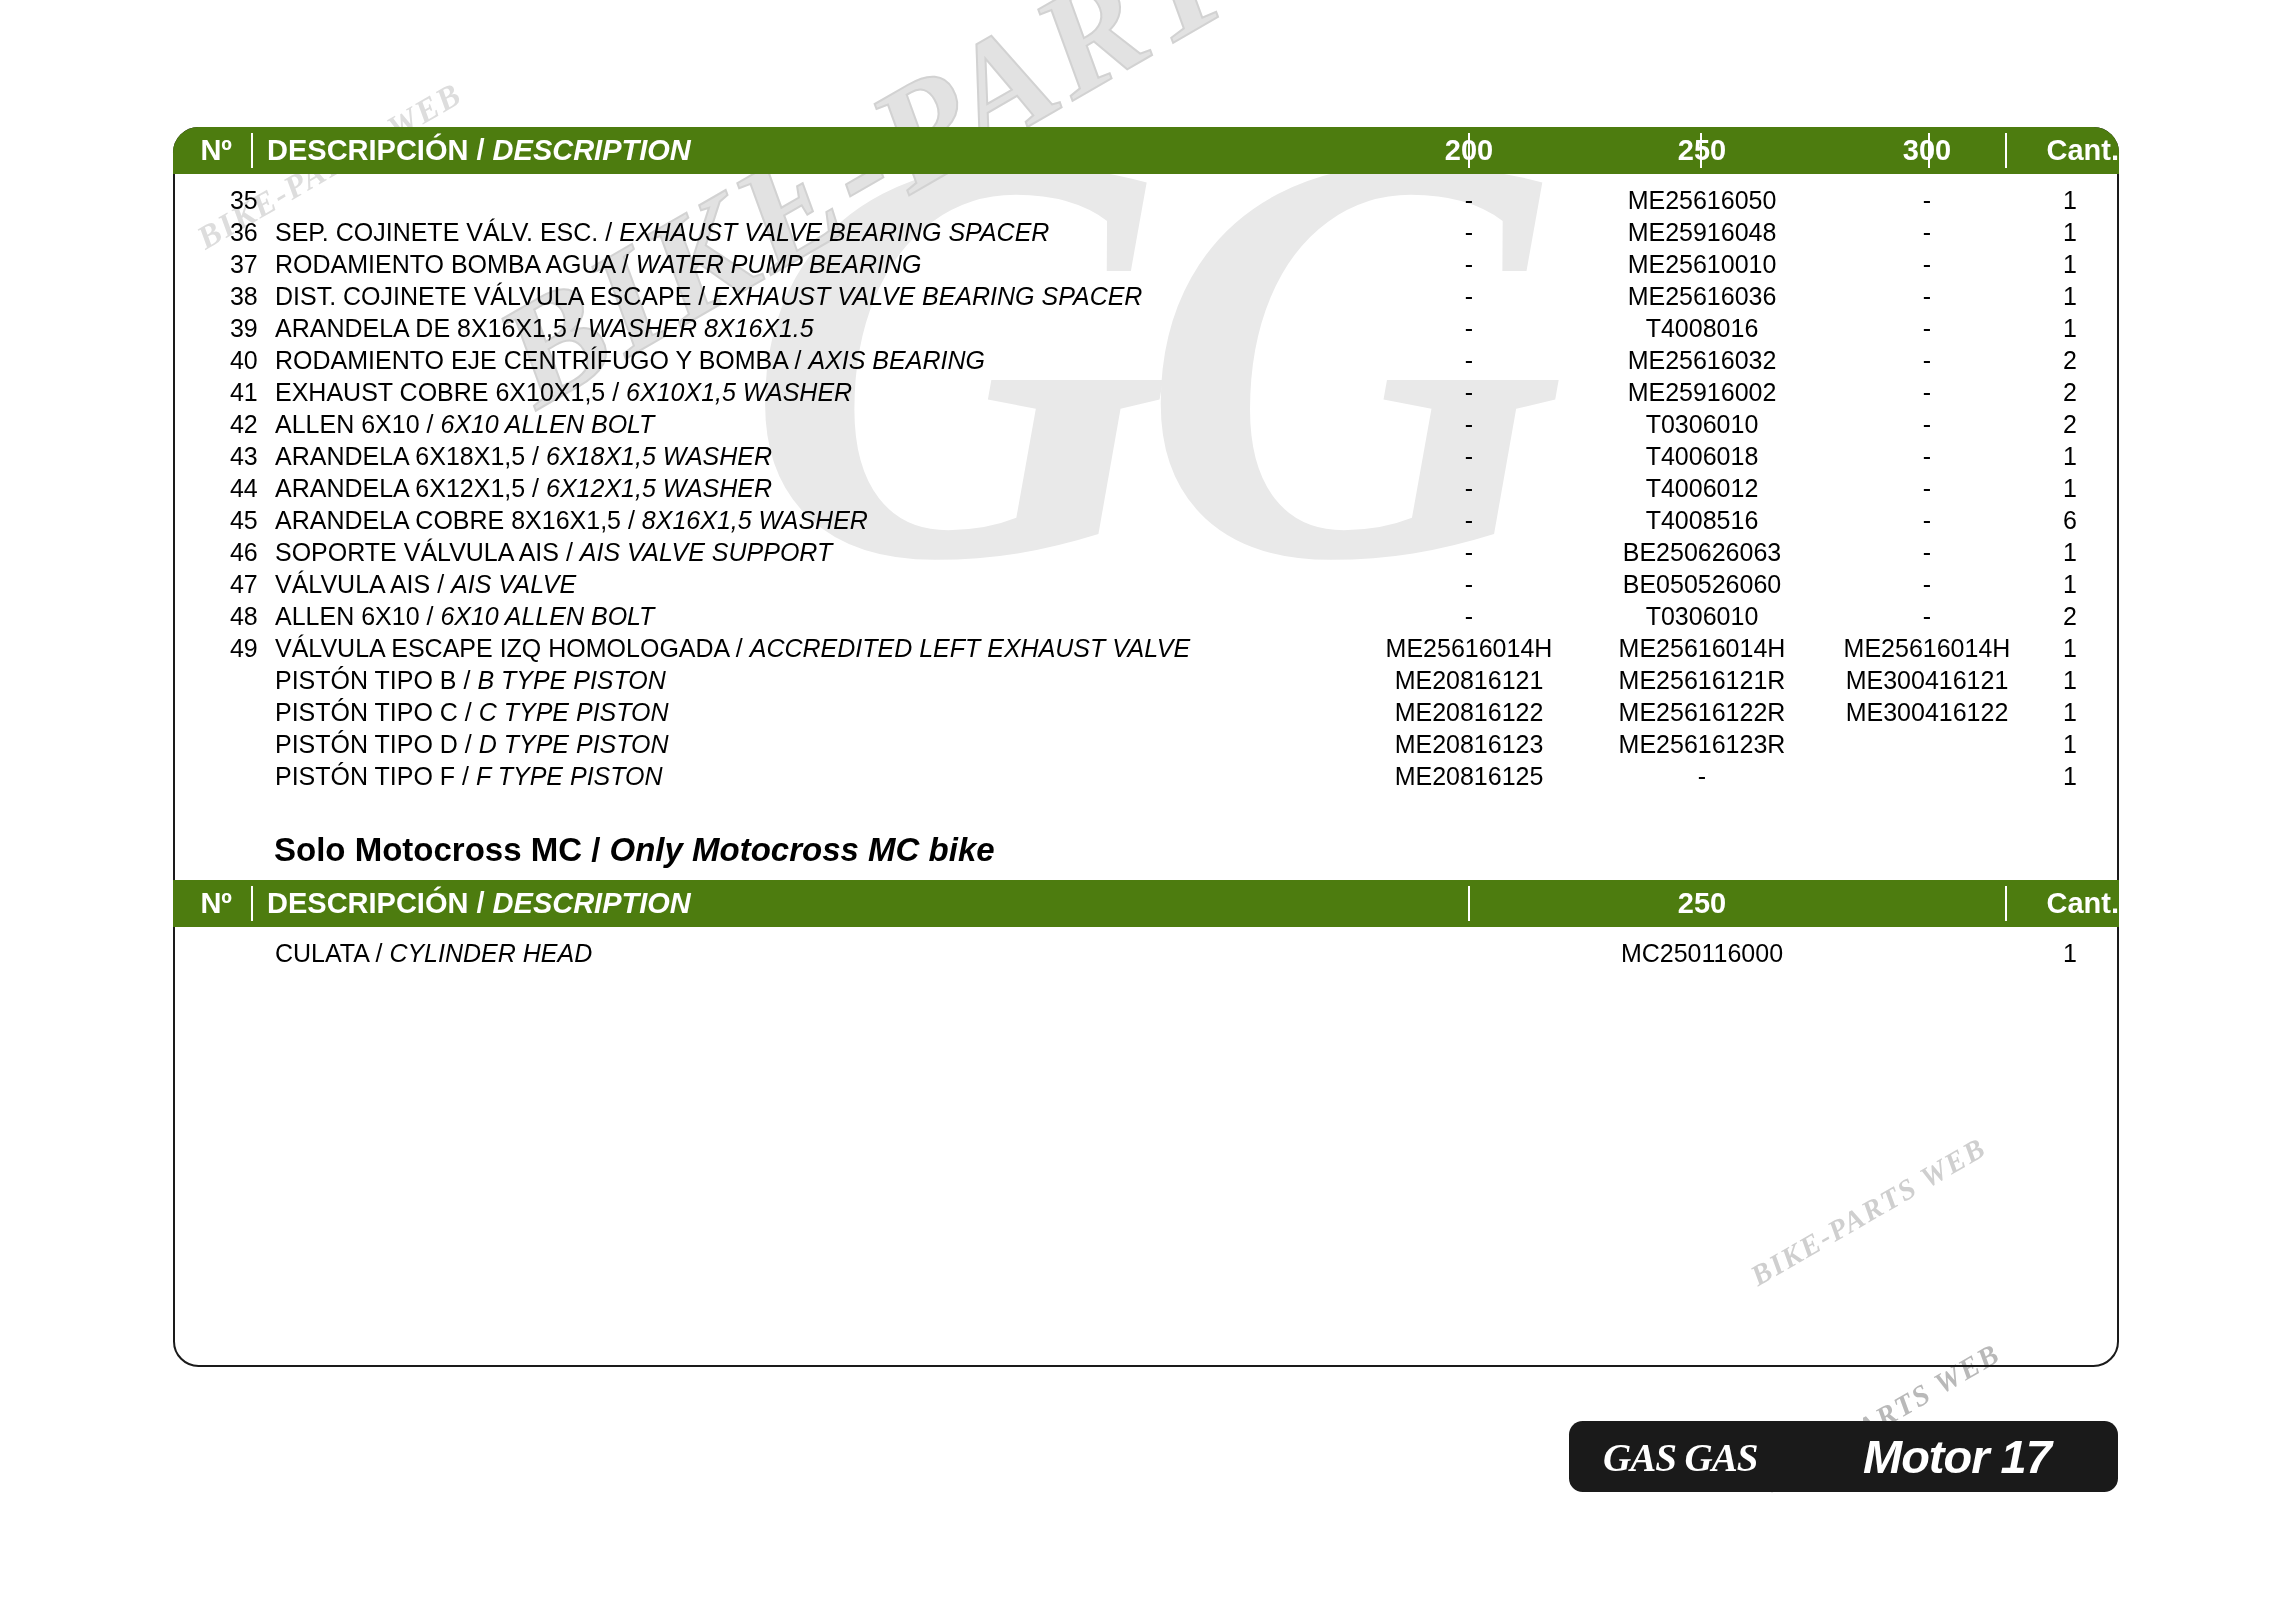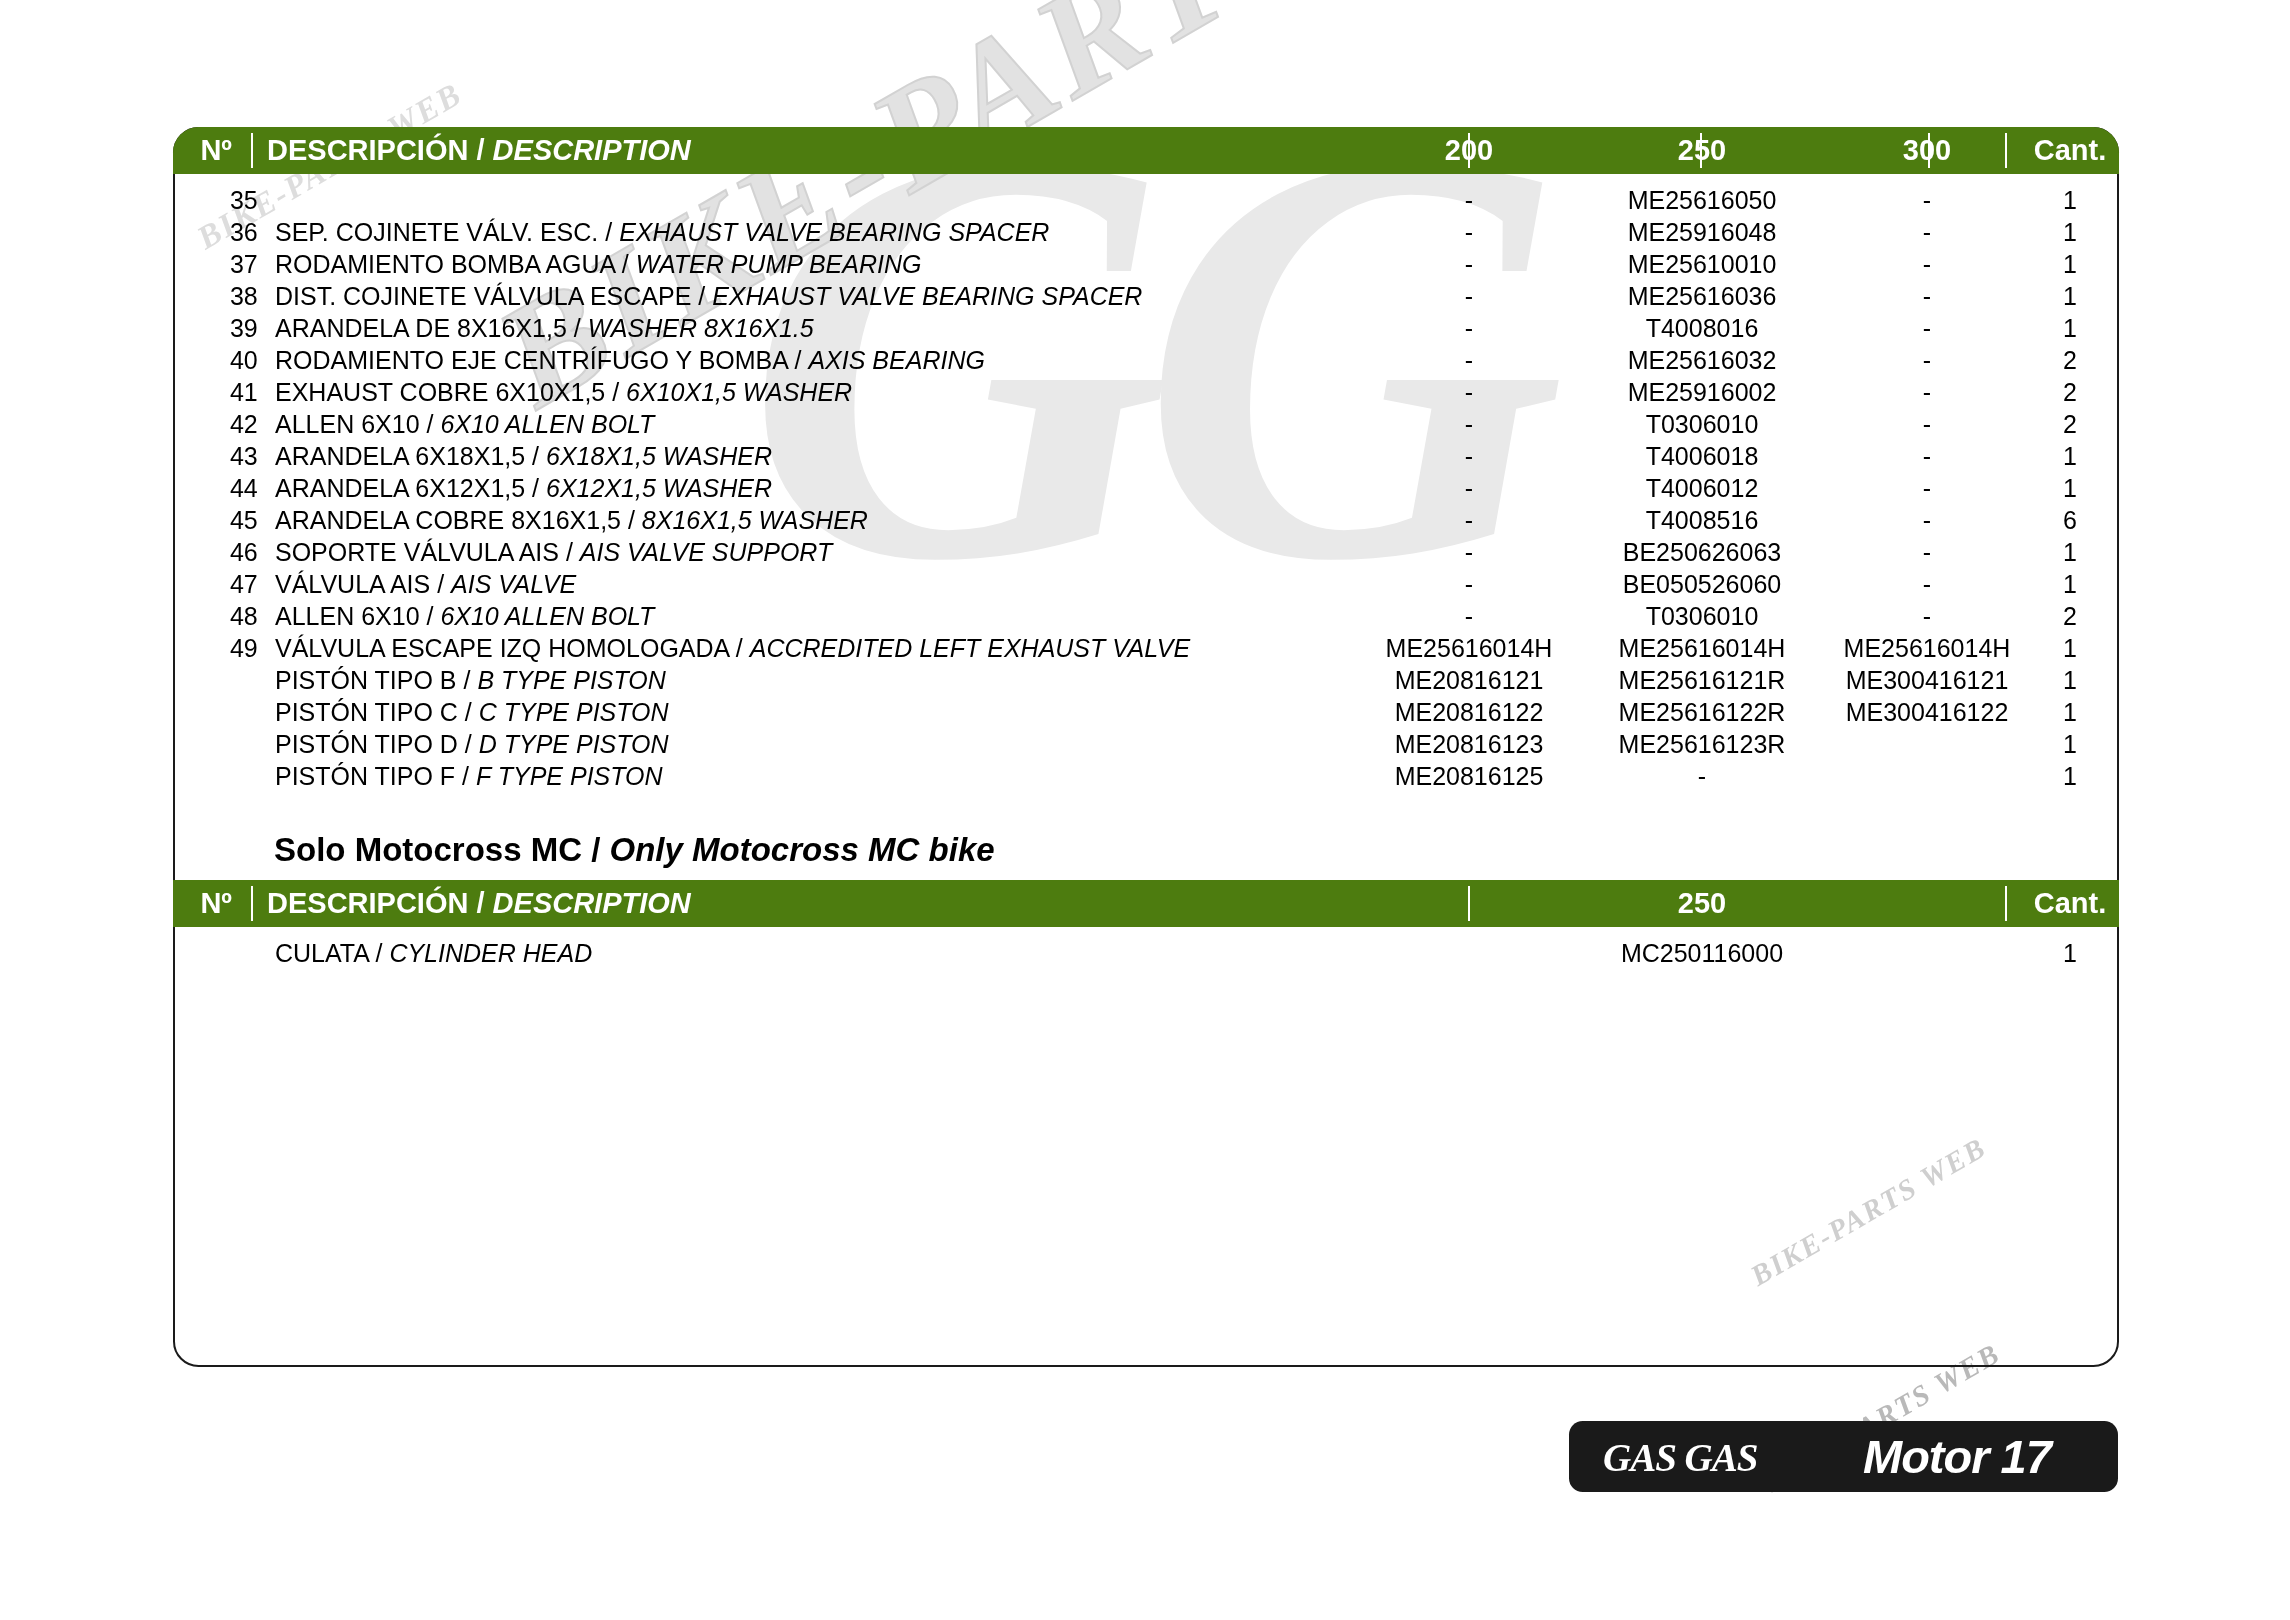--- a/index.html
+++ b/index.html
@@ -138,21 +138,21 @@
     width: 2px;
     height: 35px;
     background: #ffffff;
   }
   .h-no     { left: 13.7px;   width: 59px; text-align: center; }
   .h-desc   { left: 94px; }
   .h-desc i { font-style: italic; }
   .h-200    { left: 1208px; width: 176px; text-align: center; }
   .h-250    { left: 1441px; width: 176px; text-align: center; }
   .h-300    { left: 1666px; width: 176px; text-align: center; }
-  .h-cant   { left: 1848px; width: 98px; text-align: center; }
+  .h-cant   { left: 1848px; width: 98px; text-align: right; }
 
   
   .table-body {
     position: absolute;
     left: 173px;
     width: 1946px;
     z-index: 3;
   }
   #body-main { top: 186px; }
   #body-mc   { top: 939px; }

